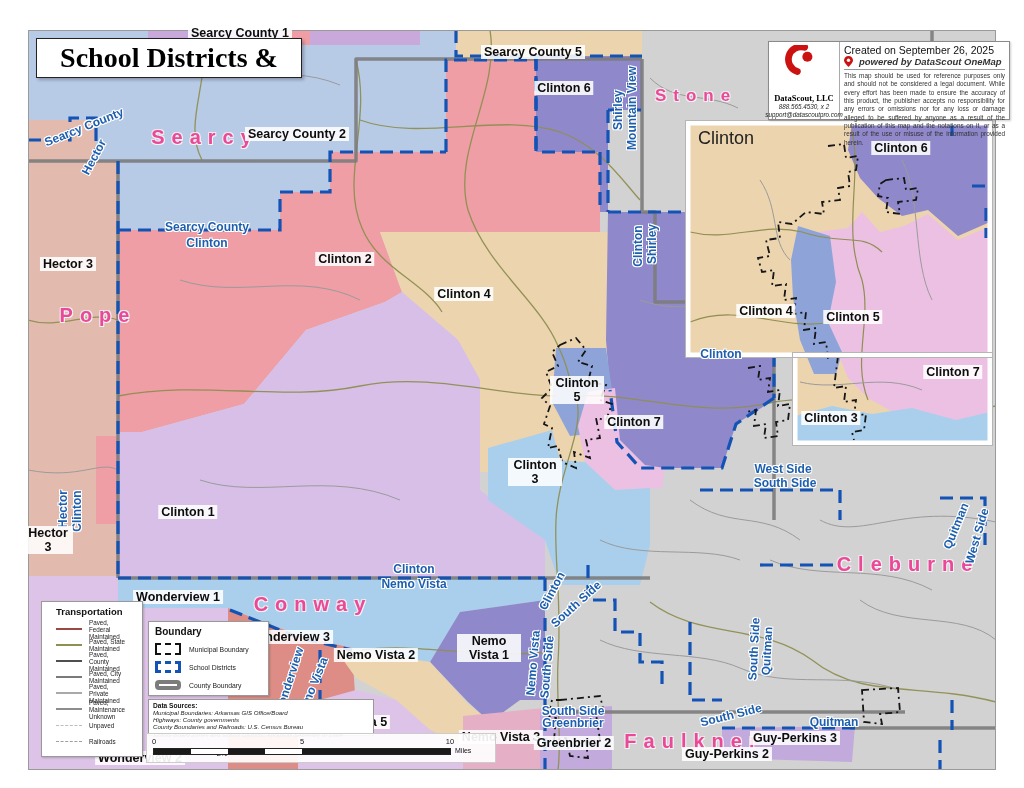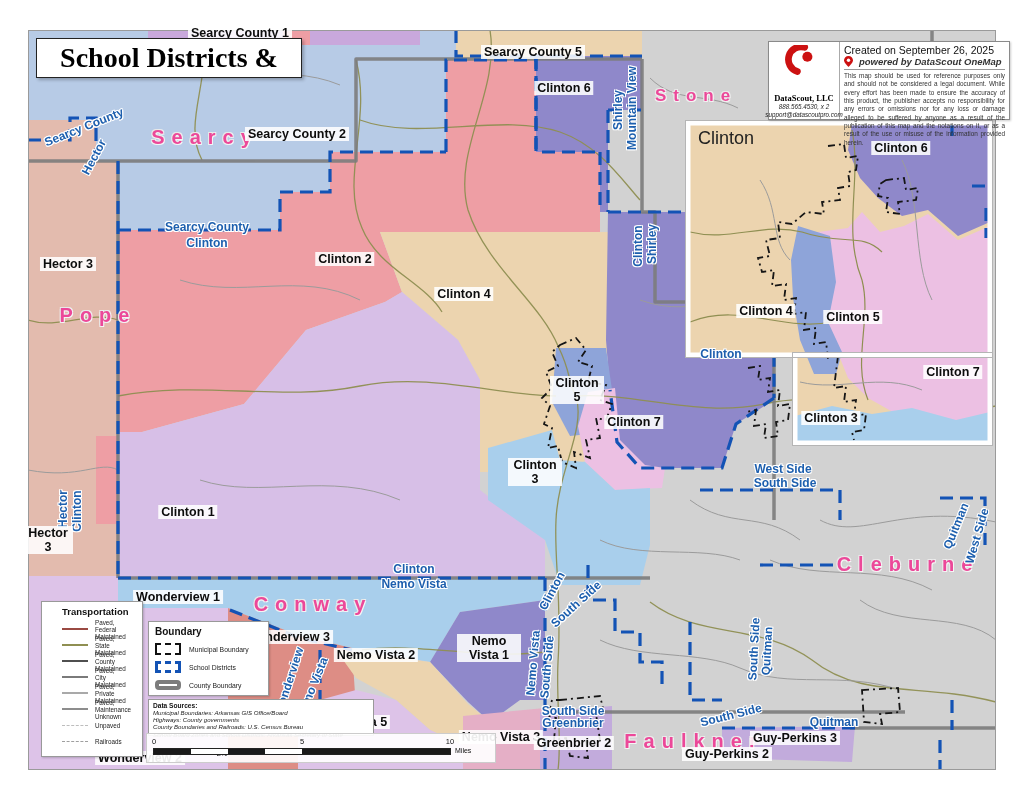--- a/index.html
+++ b/index.html
@@ -33,21 +33,21 @@
   #creditLeft .co{font-family:"Liberation Serif",serif;font-weight:bold;font-size:8.5px;margin-top:18px;}
   #creditLeft .ph,#creditLeft .em{font-size:6.3px;font-style:italic;color:#222;line-height:1.25;}
   #creditRight{flex:1;padding:2px 4px;display:flex;flex-direction:column;}
   #creditRight .created{font-size:10.5px;color:#111;}
   #creditRight .powered{font-size:9.5px;font-style:italic;font-weight:bold;color:#333;
      border-bottom:1px solid #999;padding-bottom:2px;margin-bottom:2px;display:flex;align-items:center;gap:6px;}
   #creditRight .disc{font-size:6.4px;line-height:1.3;color:#333;text-align:justify;}
 
   
   #transBox{position:absolute;left:41px;top:601px;width:102px;height:156px;background:#fff;
-    border:1px solid #999;box-shadow:1px 1px 2px rgba(0,0,0,.2);padding:4px 20px;box-sizing:border-box;}
+    border:1px solid #999;box-shadow:1px 1px 2px rgba(0,0,0,.2);padding:4px 14px;box-sizing:border-box;}
   #transBox .hd{font-weight:bold;font-size:9.5px;margin-bottom:4px;color:#111;}
   .trow{display:flex;align-items:center;height:16px;}
   .t-sw{width:26px;height:0;border-top:2px solid #888;margin-right:7px;flex:none;}
   .t-lb{font-size:6.3px;color:#222;}
   .s0{border-color:#9a4a42;} .s1{border-color:#8f8f52;} .s2{border-color:#4f4f4f;}
   .s3{border-color:#7a7a7a;} .s4{border-color:#a9a9a9;} .s5{border-color:#8d8d8d;}
   .s6{border-top:1.5px dashed #bdbdbd;} .s7{border-top:1.5px dashed #9f9f9f;}
 
   
   #refBox{position:absolute;left:148px;top:621px;width:121px;height:75px;background:#fff;

